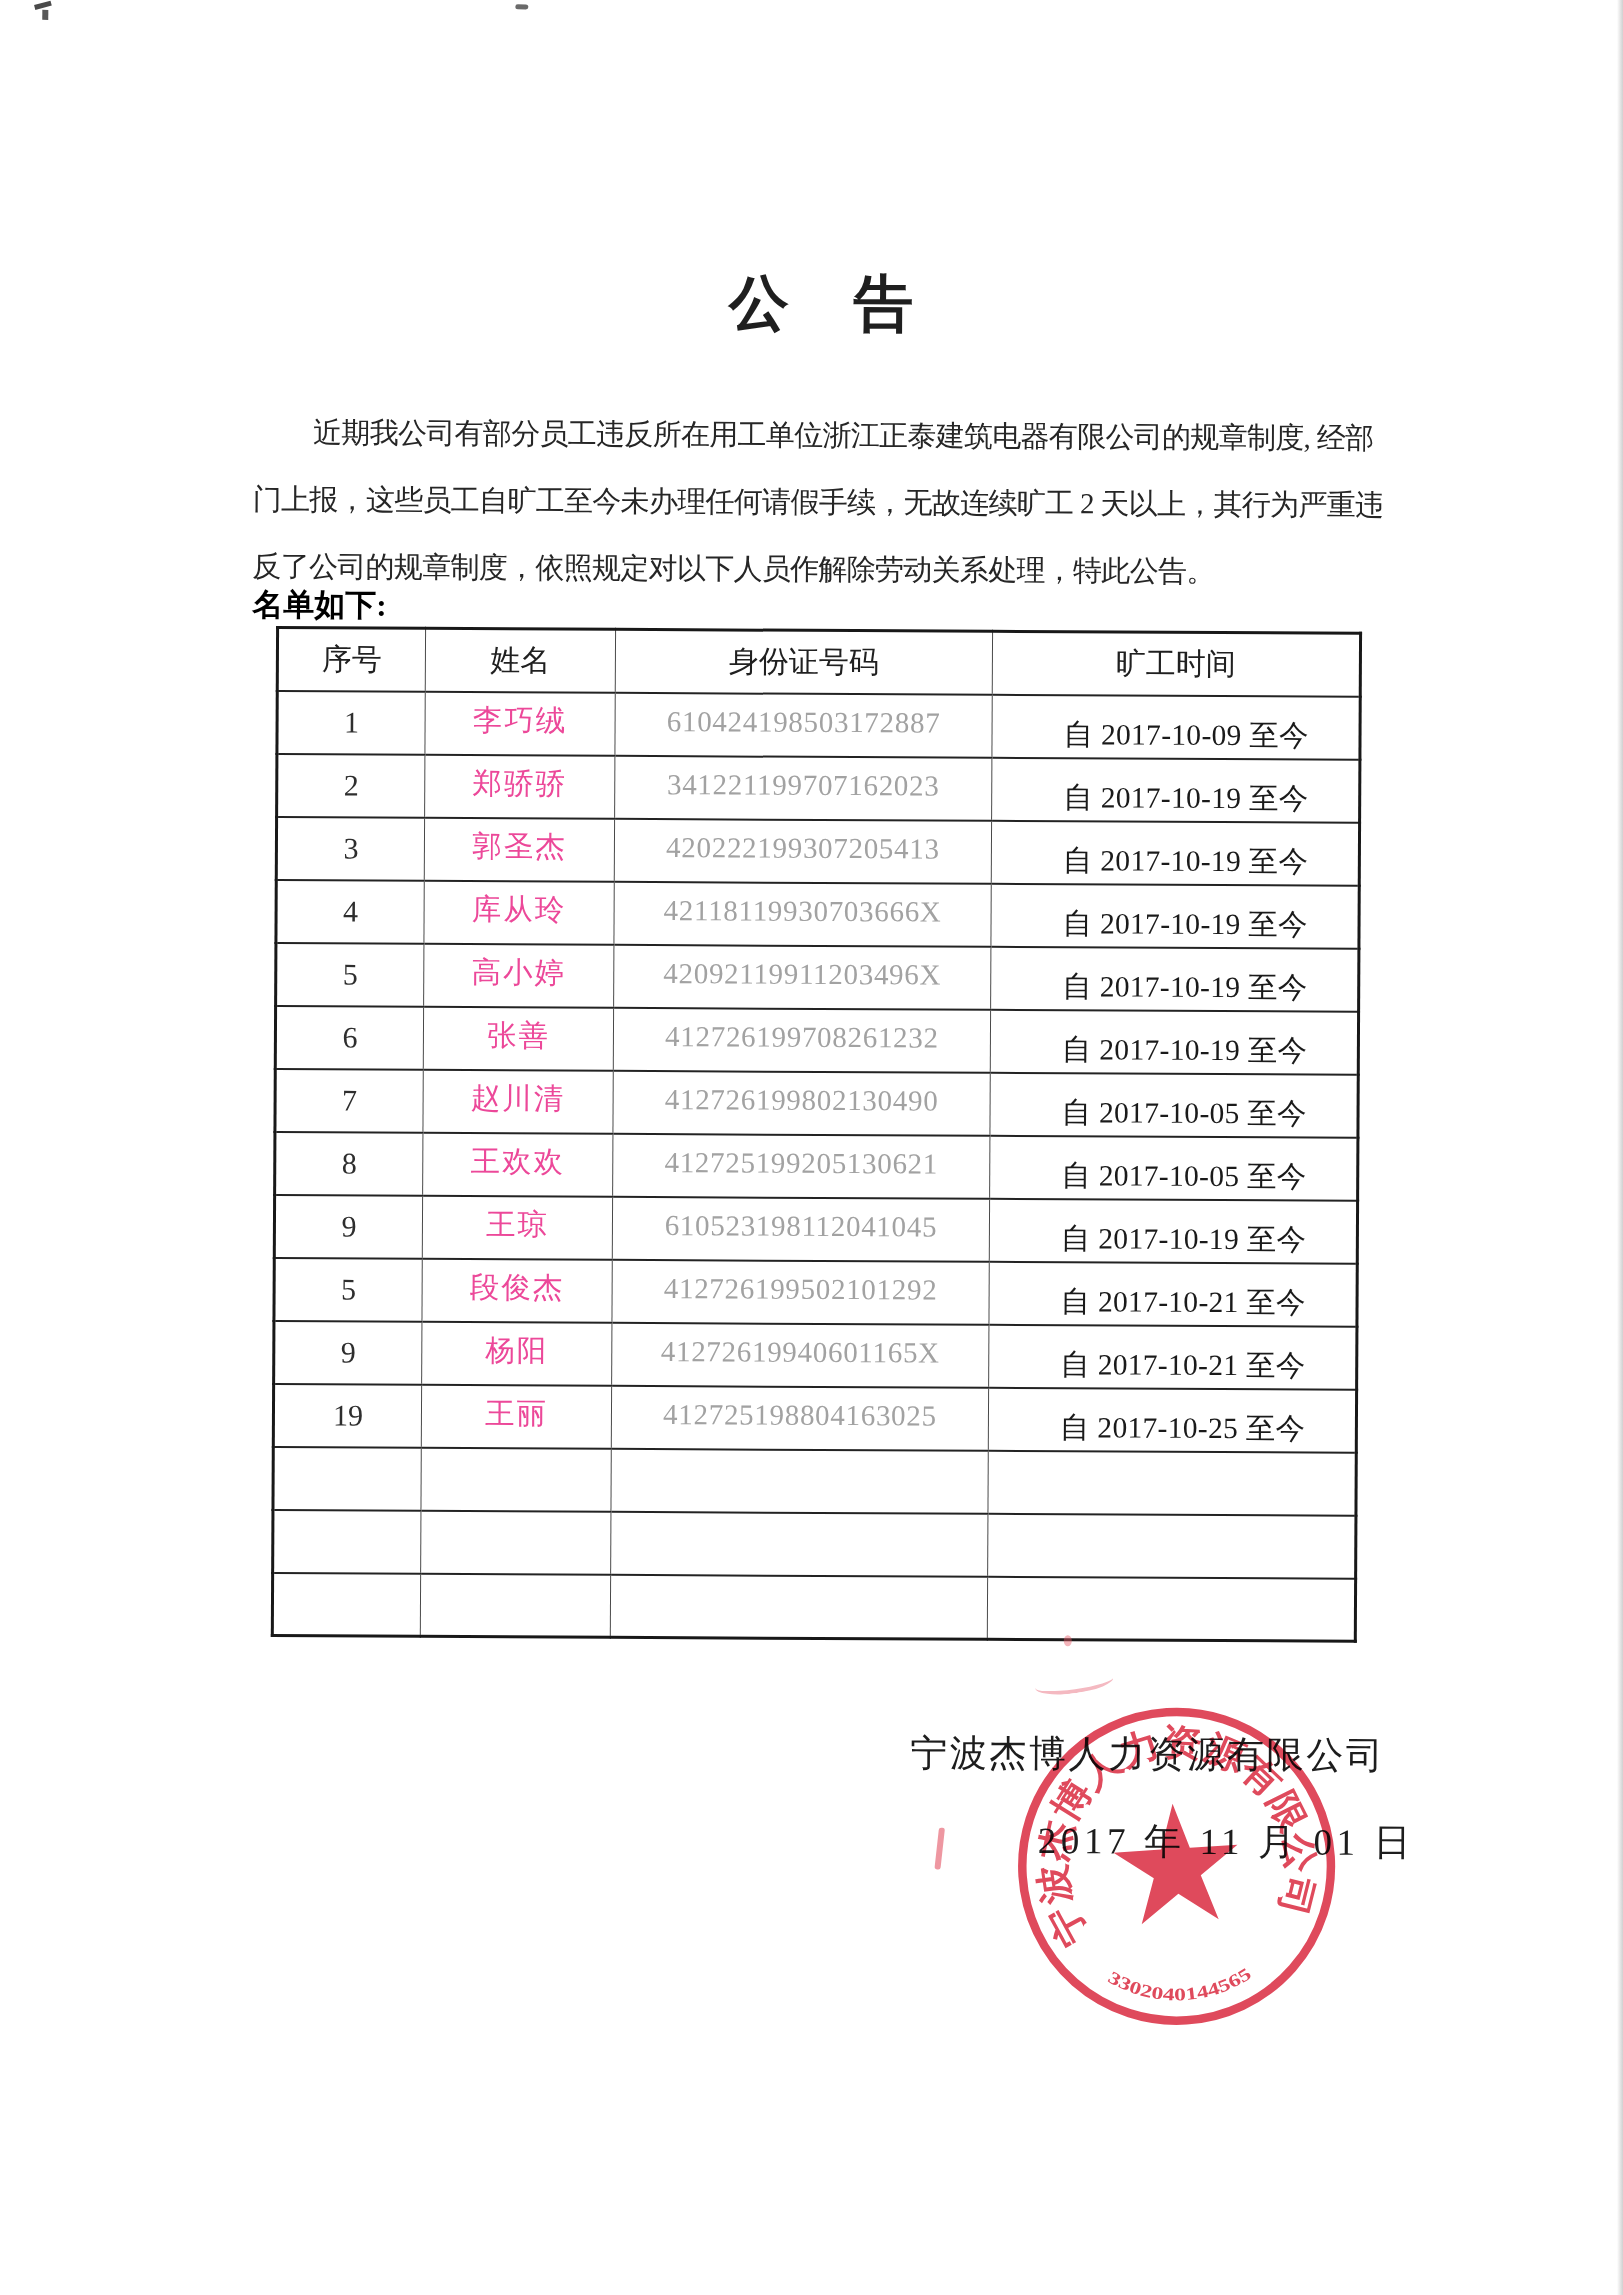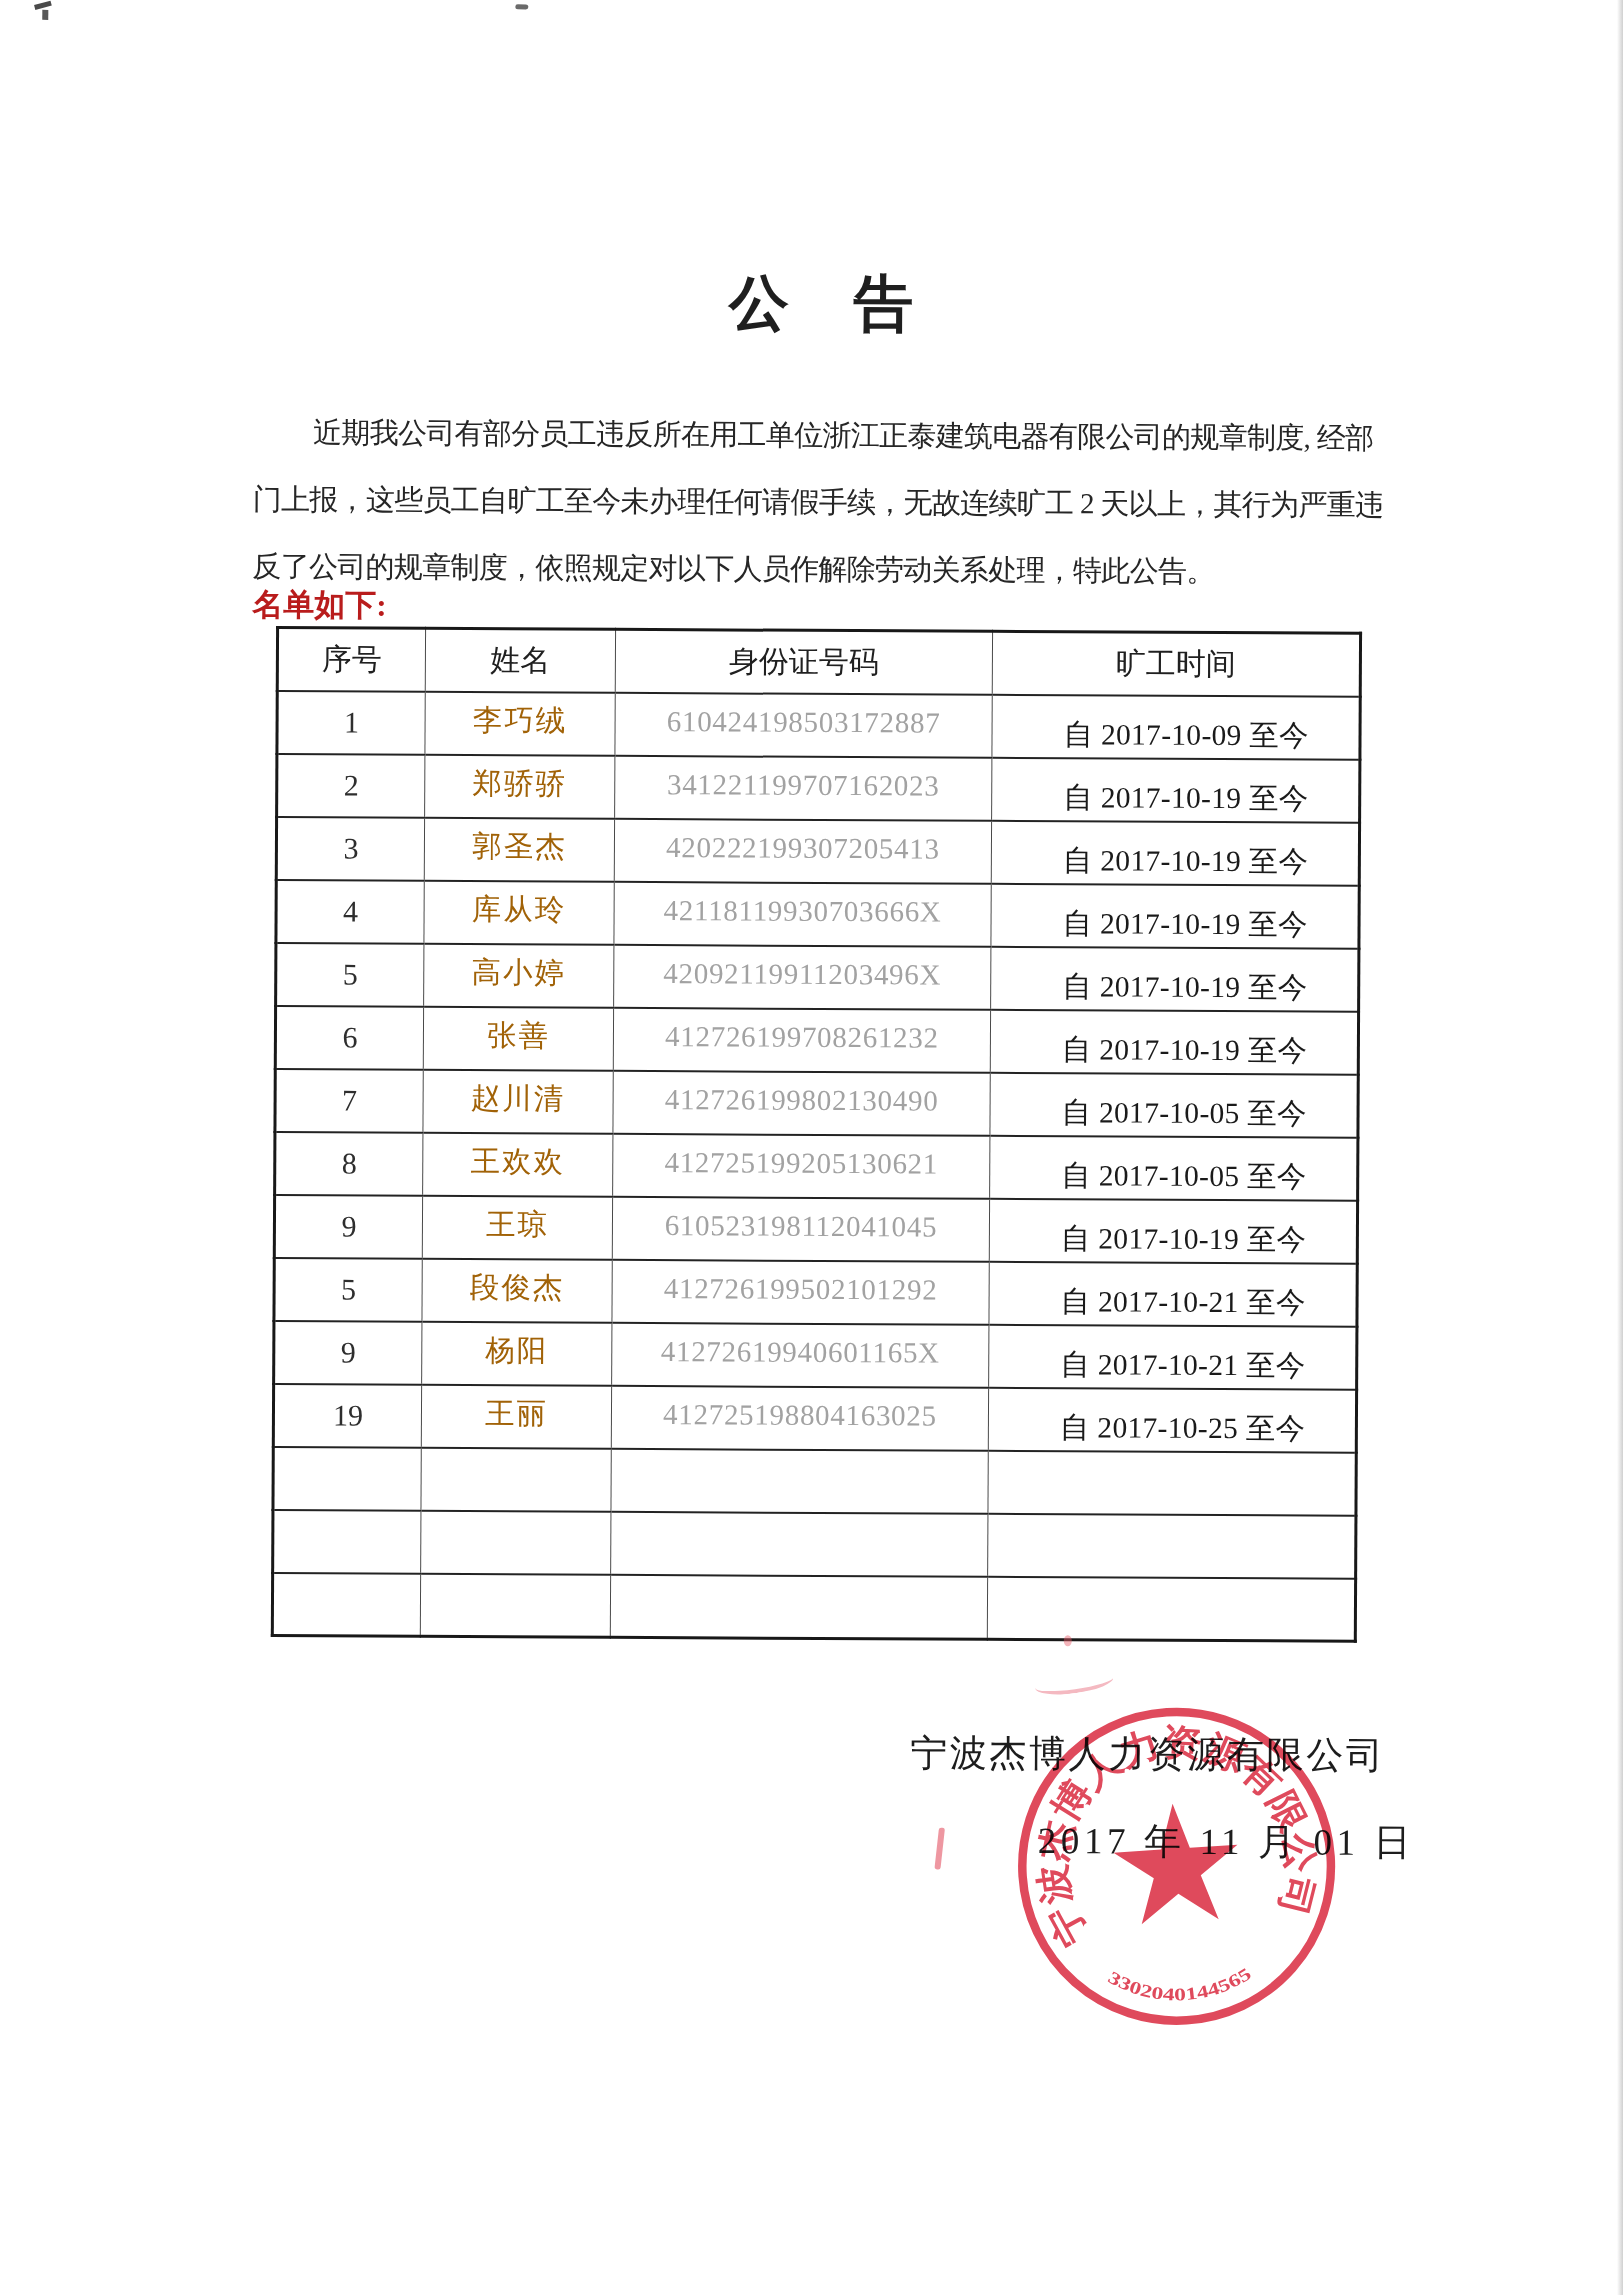--- a/index.html
+++ b/index.html
@@ -14,37 +14,37 @@
   .title {
     position:absolute; left:10.5px; top:261px; width:1623px;
     text-align:center; font-size:60px; font-weight:700; color:#1f1f1f;
     word-spacing:47px; letter-spacing:1.3px;
   }
 
   .para { position:absolute; left:254px; top:399px; width:1126px; color:#262626; }
   .para .pline { font-size:29px; letter-spacing:-0.7px; height:67px; line-height:67px; white-space:nowrap; }
   .para .indent { text-indent:60px; }
 
-  .list-label { position:absolute; left:254px; top:584px; font-size:31px; font-weight:700; color:#b91c1c; }
+  .list-label { position:absolute; left:254px; top:584px; font-size:31px; font-weight:700; color:#000000; }
 
   table.doc-table {
     position:absolute; left:278px; top:626px; width:1083px;
     border-collapse:collapse; table-layout:fixed;
     border:3.9px solid #181818;
   }
   .doc-table th, .doc-table td {
     border-left:1.3px solid #4a4a4a;
     border-top:2px solid #232323;
     overflow:hidden; white-space:nowrap;
   }
   .doc-table thead tr { height:63px; }
   .doc-table tbody tr { height:63px; }
   .doc-table th { font-weight:400; font-size:30px; color:#202020; text-align:center; }
   td.col-no     { text-align:center; color:#2e2e2e; font-size:30px; }
-  td.col-name   { text-align:center; color:#a16207; font-size:29.5px; letter-spacing:2px; padding-bottom:5.2px; }
+  td.col-name   { text-align:center; color:#ec4899; font-size:29.5px; letter-spacing:2px; padding-bottom:5.2px; }
   td.col-id     { text-align:center; color:#a2a2a2; font-size:29px; letter-spacing:0.7px; padding-bottom:5.2px; }
   td.col-period { text-align:left; padding:17px 0 0 71px; color:#1a1a1a; font-size:29.5px; letter-spacing:0.3px; }
 
   .company {
     position:absolute; left:918px; top:1725px; font-size:37px; color:#1d1d1d;
     letter-spacing:2.6px; white-space:nowrap;
   }
   .sign-date {
     position:absolute; left:1046px; top:1812px; font-size:37px; color:#1d1d1d;
     letter-spacing:4.6px; white-space:nowrap;

